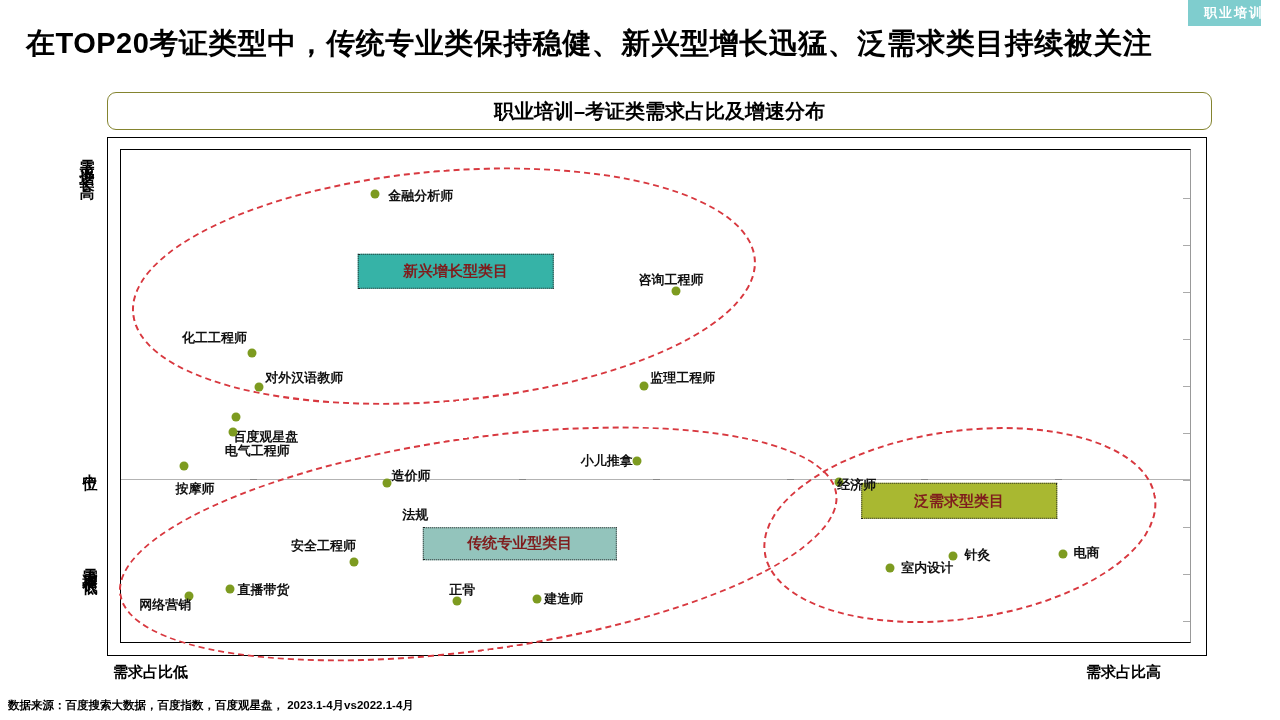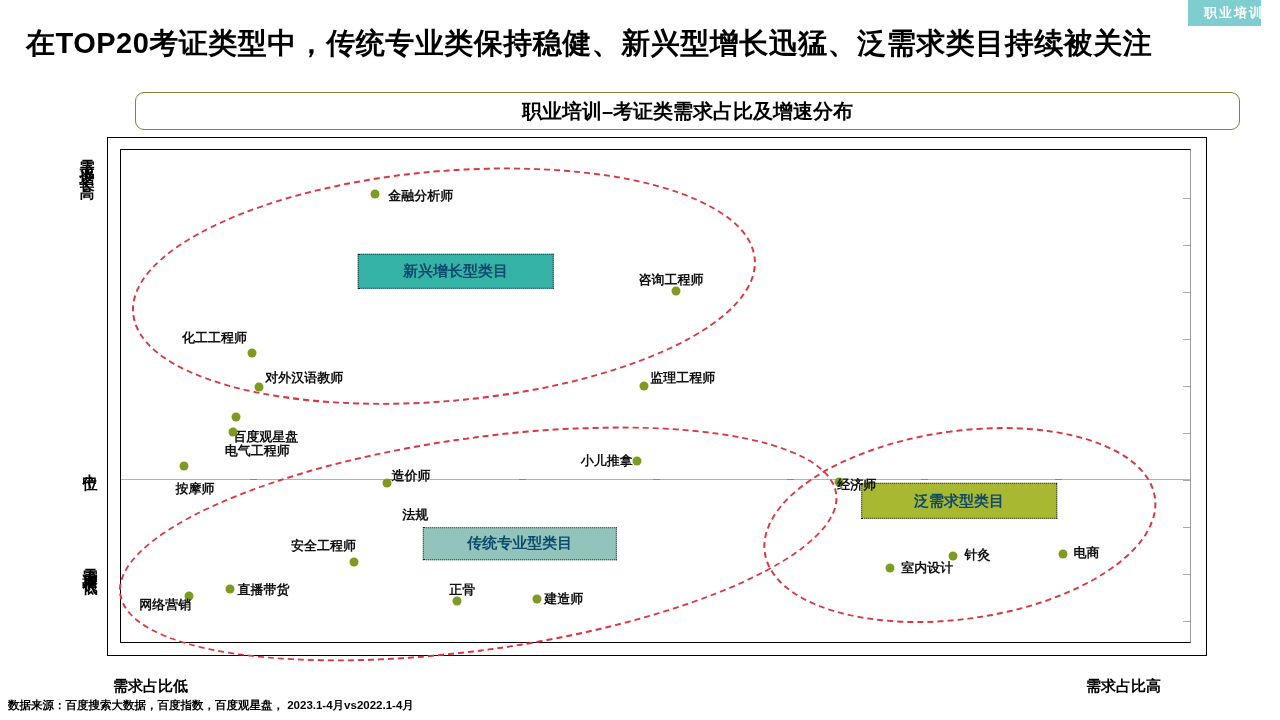--- a/index.html
+++ b/index.html
@@ -8,47 +8,47 @@
 
   .corner-tag{position:absolute;left:1188px;top:0;width:92px;height:26px;
     color:#fff;font-size:13px;font-weight:bold;letter-spacing:2px;
     display:flex;align-items:center;justify-content:center;}
 
   .main-title{position:absolute;left:26px;top:24px;width:1230px;
     font-size:29px;font-weight:bold;letter-spacing:0.5px;white-space:nowrap;}
 
   .chart-title-box{position:absolute;left:107px;top:92px;width:1103px;height:36px;
     border:1.5px solid #84842f;border-radius:9px;background:#fff;
-    display:flex;align-items:center;justify-content:center;margin-left:28px;}
+    display:flex;align-items:center;justify-content:center;}
   .chart-title{font-size:20px;font-weight:bold;}
 
   .outer-frame{position:absolute;left:107px;top:137px;width:1098px;height:517px;
     border:1.5px solid #000;background:#fff;}
   .plot{position:absolute;left:12px;top:11px;width:1069px;height:492px;
     border:1.5px solid #000;border-right:1px solid #999;}
 
   .midline{position:absolute;left:0;width:100%;height:1px;}
   .tick-r{position:absolute;right:0;width:7px;height:1px;background:#aaa;}
   .tick-m{position:absolute;width:7px;height:1px;background:#888;}
 
   .ellipse{position:absolute;border:2px dashed #d8383f;border-radius:50%;}
   .group-box{position:absolute;transform:translate(-50%,-50%);
     border:1.5px dotted #222;display:flex;align-items:center;justify-content:center;
-    font-size:15px;font-weight:bold;color:#0c4a6e;}
+    font-size:15px;font-weight:bold;color:#7f1d1d;}
 
   .dot{position:absolute;width:9px;height:9px;border-radius:50%;transform:translate(-50%,-50%);}
   .pt-label{position:absolute;font-size:13px;font-weight:bold;color:#111;white-space:nowrap;}
 
   .ylab{position:absolute;writing-mode:vertical-rl;text-orientation:upright;
     font-weight:bold;font-size:15px;color:#000;}
   .ylab-high{left:77px;top:147px;letter-spacing:6px;}
   .ylab-mid{left:80px;top:462px;letter-spacing:2px;}
   .ylab-low{left:80px;top:556px;letter-spacing:3px;}
 
-  .xlab{position:absolute;top:663px;font-size:15px;font-weight:bold;margin-top:14px;}
+  .xlab{position:absolute;top:663px;font-size:15px;font-weight:bold;}
   .xlab-low{left:113px;}
   .xlab-high{right:100px;}
 
   .source-note{position:absolute;left:8px;top:698px;font-size:11.5px;font-weight:bold;color:#000;}
 </style>
 </head>
 <body>
 
 <div class="slide">
 

